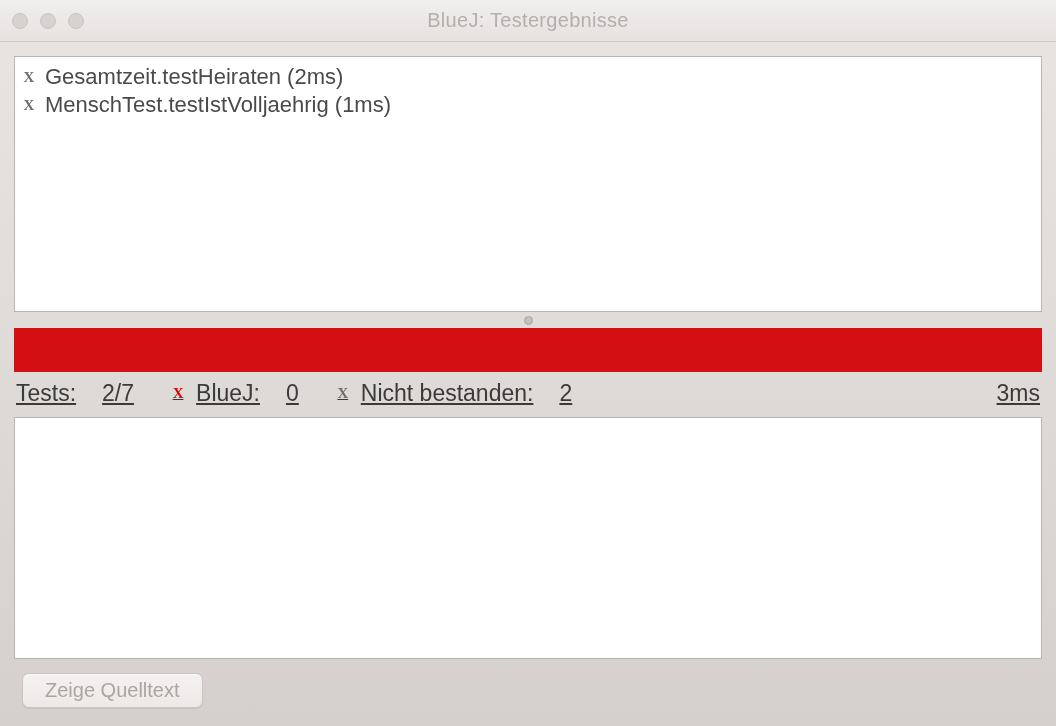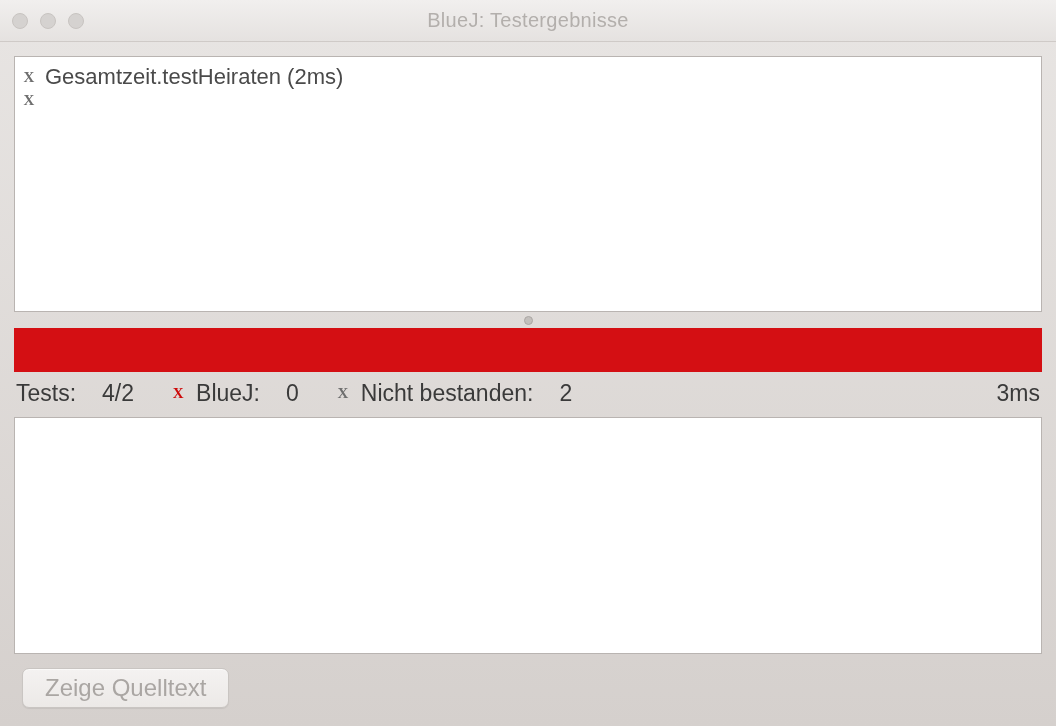--- a/index.html
+++ b/index.html
@@ -83,38 +83,39 @@
     background: #d40f13;
     height: 44px;
   }
   .summary {
     display: flex;
     align-items: center;
     gap: 36px;
     padding: 8px 2px 10px 2px;
     font-size: 23px;
     color: #3a3a3a;
+    text-decoration: underline;
   }
   .summary .spacer { flex: 1; }
   .summary-item { display: flex; align-items: center; gap: 10px; }
   .summary-item .sep { width: 6px; }
   .detail-box {
     background: #fff;
     border: 1px solid #b9b4b1;
     flex: 1;
     min-height: 180px;
   }
   .footer {
     display: flex;
     align-items: center;
     padding: 14px 8px 18px 8px;
   }
   .footer .spacer { flex: 1; }
   .btn {
-    font-size: 24px;
+    font-size: 20px;
     padding: 5px 22px;
     border-radius: 7px;
     border: 1px solid #bdb9b6;
     background: linear-gradient(to bottom, #ffffff, #f3f1f0);
     box-shadow: 0 1px 0 rgba(255,255,255,0.6) inset, 0 1px 1px rgba(0,0,0,0.07);
     color: #333;
     cursor: pointer;
   }
   .btn.disabled {
     color: #aaa6a3;
@@ -137,34 +138,35 @@
 
 <div class="content">
 
   <div class="test-list">
     <div class="test-row">
       <span class="x-icon">X</span>
       <span>Gesamtzeit.testHeiraten (2ms)</span>
     </div>
     <div class="test-row">
       <span class="x-icon">X</span>
+      <span>MenschTest.testIstVolljaehrig (1ms)</span>
     </div>
   </div>
 
   <div class="divider-grip">
     <div class="grip-dot"></div>
   </div>
 
   <div class="status-bar" style="background:#d40f13"></div>
 
   <div class="summary">
     <div class="summary-item">
       <span>Tests:</span>
       <span class="sep"></span>
-      <span>4/2</span>
+      <span>2/7</span>
     </div>
     <div class="summary-item">
       <span class="x-icon red">X</span>
       <span>BlueJ:</span>
       <span class="sep"></span>
       <span>0</span>
     </div>
     <div class="summary-item">
       <span class="x-icon">X</span>
       <span>Nicht bestanden:</span>

